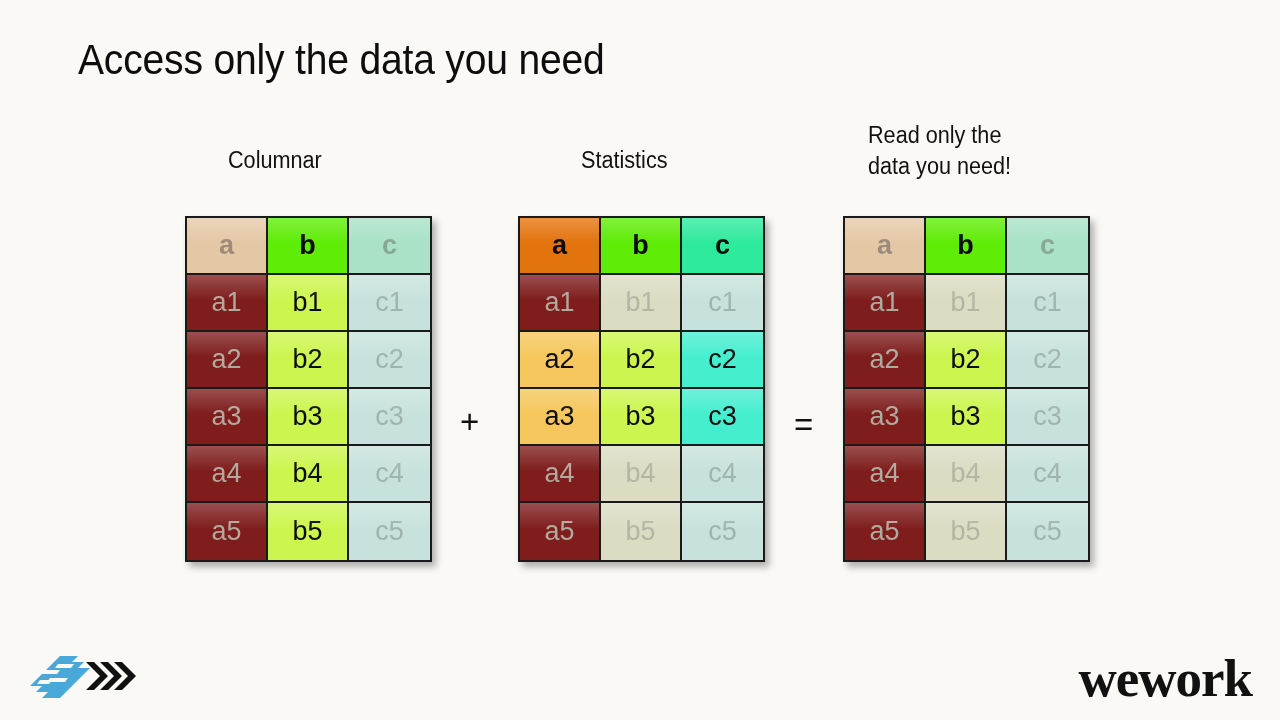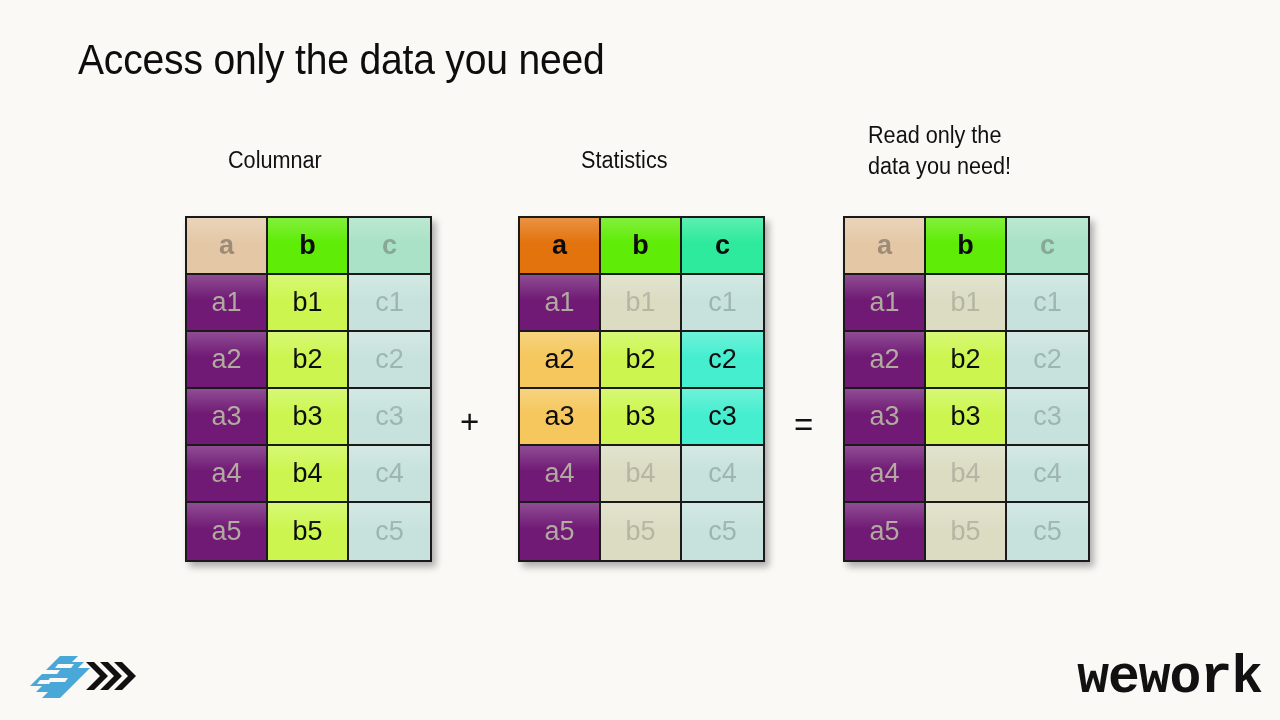--- a/index.html
+++ b/index.html
@@ -102,38 +102,38 @@
   .cell.hdr-a-on   { background: #e3730d; color: #0b0b0b; }
   .cell.hdr-b-on   { background: #5fec06; color: #0b0b0b; }
   .cell.hdr-c-on   { background: #2eea9c; color: #0b0b0b; }
   .cell.cell-a-on  { background: #f5c75c; color: #0b0b0b; }
   .cell.cell-b-on  { background: #ccf64f; color: #0b0b0b; }
   .cell.cell-c-on  { background: #46eed0; color: #0b0b0b; }
 
   
   .cell.hdr-a-off  { background: #e4c8a6; color: #9c8b79; }
   .cell.hdr-c-off  { background: #a9e2c6; color: #86a894; }
-  .cell.cell-a-off { background: #701a75; color: #b0a99d; }
+  .cell.cell-a-off { background: #7f1d1d; color: #b0a99d; }
   .cell.cell-b-off { background: #dbdcc2; color: #b2b6a2; }
   .cell.cell-c-off { background: #c7e2dc; color: #9eb4b0; text-align: right; }
 
   
   #brand-logo-left {
     position: absolute;
     left: 16px;
     top: 648px;
     width: 120px;
     height: 56px;
   }
   
   #brand-wordmark {
     position: absolute;
-    right: 18px;
+    right: 28px;
     top: 652px;
-    font-family: Liberation Mono, monospace;
+    font-family: Liberation Serif, serif;
     font-weight: bold;
     font-size: 53px;
     letter-spacing: -1px;
     color: #111;
     line-height: 1;
   }
 </style>
 </head>
 <body>
 

